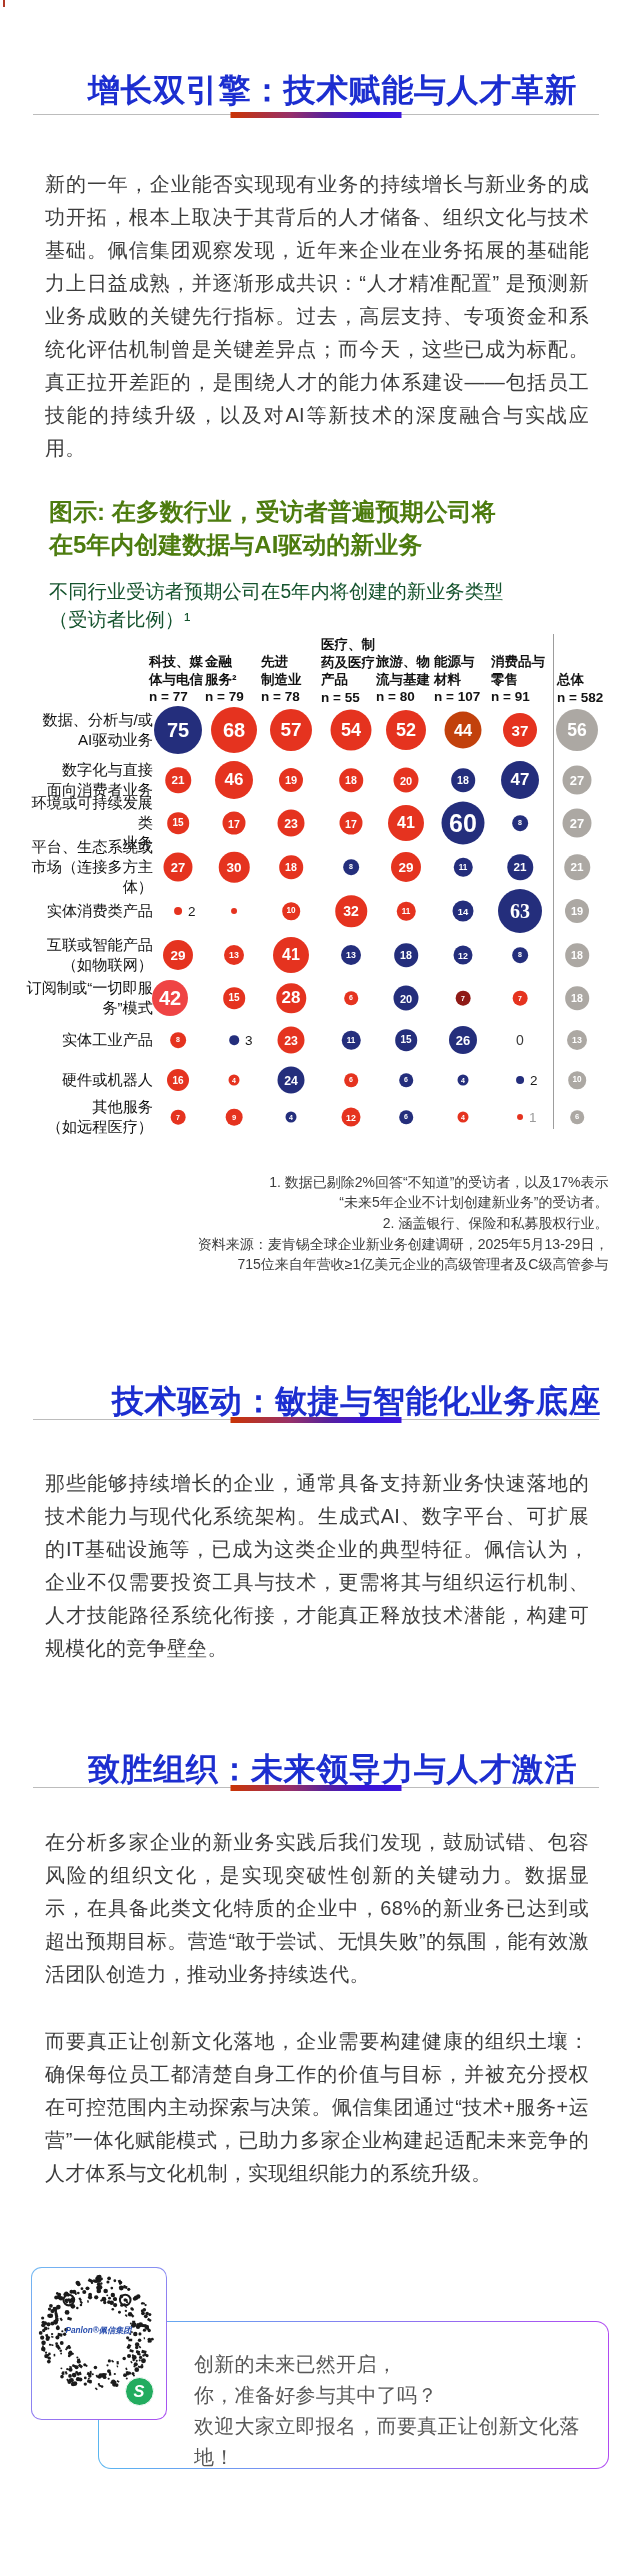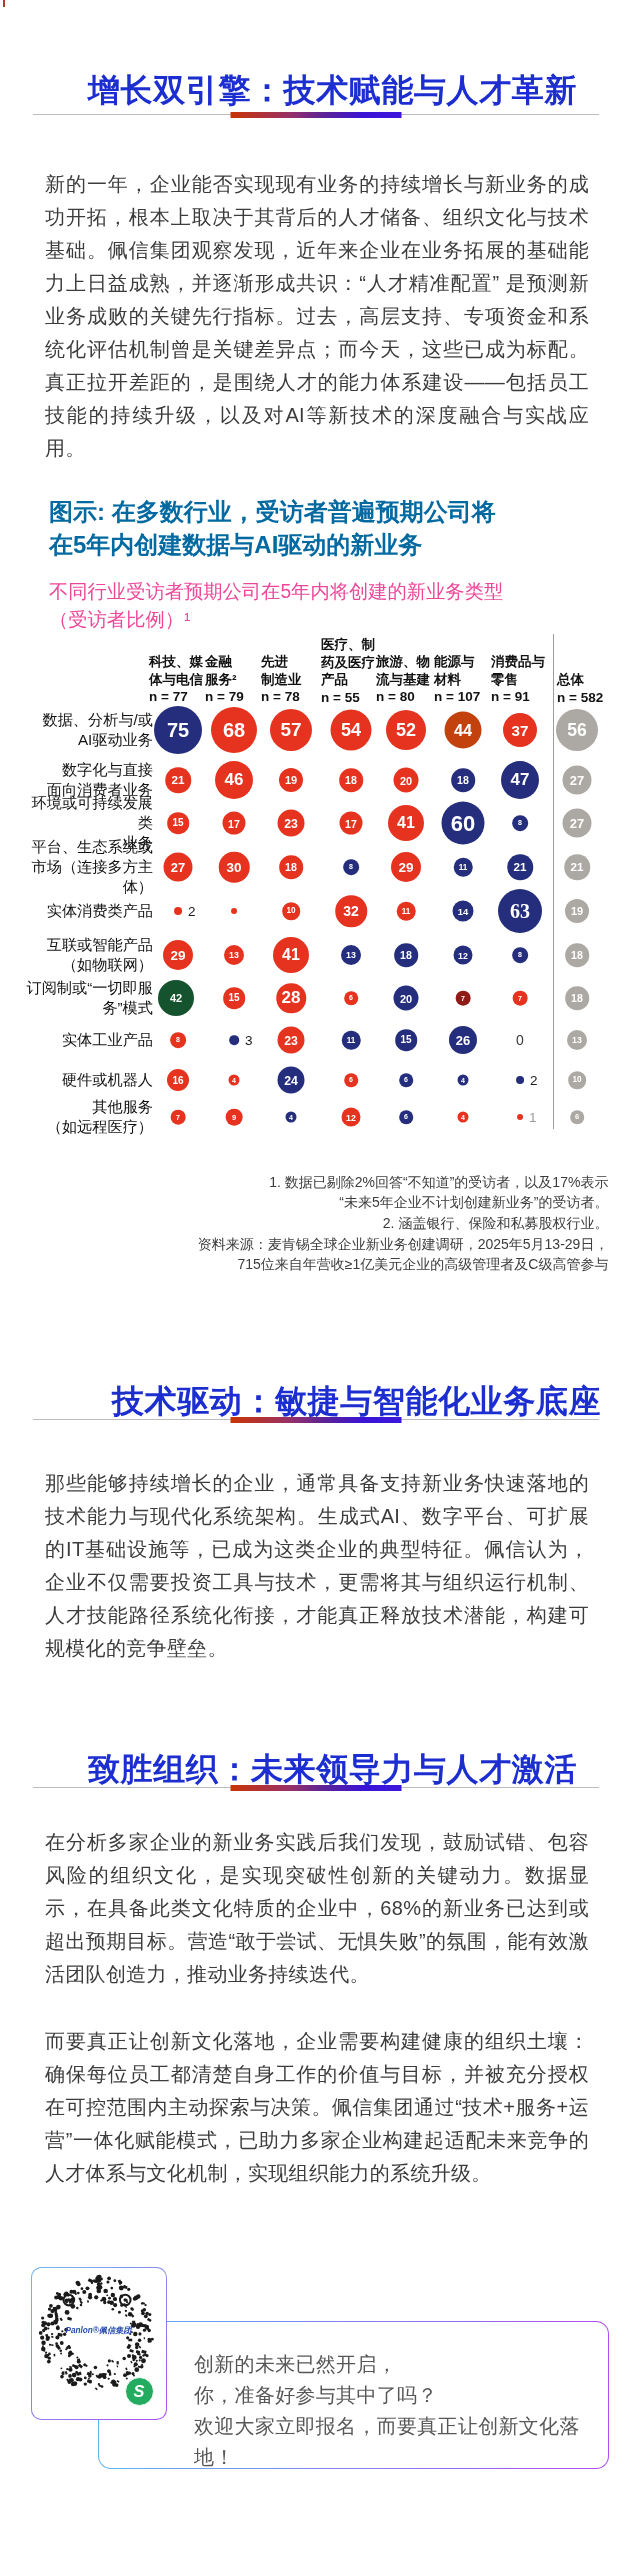--- a/index.html
+++ b/index.html
@@ -7,23 +7,23 @@
         font-family:"Liberation Sans",sans-serif;}
   .corner-mark{position:absolute;left:2.9px;top:0;width:2.3px;height:7px;background:#b03826;}
   .h-title{position:absolute;left:16px;width:100%;text-align:center;font-size:32px;font-weight:700;
            color:#1c2ed0;letter-spacing:0.6px;line-height:1.2;}
   .divider{position:absolute;left:33px;width:566px;height:5.9px;}
   .divider-line{position:absolute;left:0;top:2.3px;width:100%;height:1.2px;background:#bcbcbc;}
   .divider-bar{position:absolute;left:50%;top:0;transform:translateX(-50%);width:171px;height:5.9px;
            background:linear-gradient(90deg,#ca3404 0%,#973069 35%,#5b2298 55%,#3a14d6 78%,#3d16dd 100%);}
   .para{position:absolute;left:45px;width:544px;font-size:20px;line-height:33px;color:#3c3c3c;
         text-align:justify;letter-spacing:0.3px;}
-  .fig-title{position:absolute;left:49px;font-size:24px;line-height:33px;font-weight:700;color:#0369a1;
+  .fig-title{position:absolute;left:49px;font-size:24px;line-height:33px;font-weight:700;color:#4d7c0f;
         white-space:pre-line;}
-  .fig-sub{position:absolute;left:49px;font-size:19.3px;line-height:27.5px;color:#ec4899;white-space:pre-line;}
+  .fig-sub{position:absolute;left:49px;font-size:19.3px;line-height:27.5px;color:#14532d;white-space:pre-line;}
   .notes{position:absolute;right:24.6px;text-align:right;font-size:14px;line-height:20px;color:#3c3c3c;
         white-space:pre-line;}
   .col-h{position:absolute;font-size:13.5px;font-weight:700;line-height:17.6px;color:#121212;
         white-space:pre-line;transform:translateY(-100%);}
   .row-l{position:absolute;left:22px;width:131px;text-align:right;font-size:15.2px;line-height:20px;
         color:#121212;font-weight:500;transform:translateY(-50%);white-space:pre-line;}
   .bub{position:absolute;border-radius:50%;display:flex;align-items:center;justify-content:center;
         color:#ffffff;font-weight:700;transform:translate(-50%,-50%);}
   .out-l{position:absolute;font-size:13.5px;color:#1a1a1a;transform:translateY(-50%);}
   .zero-l{position:absolute;font-size:14px;color:#3a3a3a;transform:translate(-50%,-50%);}
@@ -108,21 +108,21 @@
       <div class="bub" style="background: rgb(36, 46, 124); height: 23.6px; width: 23.6px; left: 463px; top: 780px; font-size: 10.6px;">18</div>
       <div class="bub" style="background: rgb(36, 46, 124); height: 38px; width: 38px; left: 520px; top: 780px; font-size: 17px;">47</div>
       <div class="bub" style="background: rgb(172, 168, 163); height: 29px; width: 29px; left: 577px; top: 780px; font-size: 13px;">27</div>
       <div class="row-l" style="top: 823px;">环境或可持续发展类
 业务</div>
       <div class="bub" style="background: rgb(229, 51, 31); height: 21.6px; width: 21.6px; left: 178px; top: 823px; font-size: 10px;">15</div>
       <div class="bub" style="background: rgb(229, 51, 31); height: 23px; width: 23px; left: 234px; top: 823px; font-size: 10.6px;">17</div>
       <div class="bub" style="background: rgb(229, 51, 31); height: 27px; width: 27px; left: 291px; top: 823px; font-size: 12.3px;">23</div>
       <div class="bub" style="background: rgb(229, 51, 31); height: 23px; width: 23px; left: 351px; top: 823px; font-size: 10.6px;">17</div>
       <div class="bub" style="background: rgb(229, 51, 31); height: 36px; width: 36px; left: 406px; top: 823px; font-size: 16px;">41</div>
-      <div class="bub" style="background: rgb(36, 46, 124); height: 43px; width: 43px; left: 463px; top: 823px; font-size: 22px;">60</div>
+      <div class="bub" style="background: rgb(36, 46, 124); height: 43px; width: 43px; left: 463px; top: 823px; font-size: 25px;">60</div>
       <div class="bub" style="background: rgb(36, 46, 124); height: 15.7px; width: 15.7px; left: 520px; top: 823px; font-size: 7px;">8</div>
       <div class="bub" style="background: rgb(172, 168, 163); height: 29px; width: 29px; left: 577px; top: 823px; font-size: 13px;">27</div>
       <div class="row-l" style="top: 867px;">平台、生态系统或
 市场（连接多方主体）</div>
       <div class="bub" style="background: rgb(229, 51, 31); height: 29px; width: 29px; left: 178px; top: 867px; font-size: 13px;">27</div>
       <div class="bub" style="background: rgb(229, 51, 31); height: 30.5px; width: 30.5px; left: 234px; top: 867px; font-size: 13.5px;">30</div>
       <div class="bub" style="background: rgb(229, 51, 31); height: 23.6px; width: 23.6px; left: 291px; top: 867px; font-size: 10.6px;">18</div>
       <div class="bub" style="background: rgb(36, 46, 124); height: 15.7px; width: 15.7px; left: 351px; top: 867px; font-size: 7px;">8</div>
       <div class="bub" style="background: rgb(229, 51, 31); height: 30px; width: 30px; left: 406px; top: 867px; font-size: 13.5px;">29</div>
       <div class="bub" style="background: rgb(36, 46, 124); height: 18.5px; width: 18.5px; left: 463px; top: 867px; font-size: 8.2px;">11</div>
@@ -143,21 +143,21 @@
       <div class="bub" style="background: rgb(229, 51, 31); height: 30px; width: 30px; left: 178px; top: 955px; font-size: 13.5px;">29</div>
       <div class="bub" style="background: rgb(229, 51, 31); height: 20px; width: 20px; left: 234px; top: 955px; font-size: 8.8px;">13</div>
       <div class="bub" style="background: rgb(229, 51, 31); height: 36px; width: 36px; left: 291px; top: 955px; font-size: 16px;">41</div>
       <div class="bub" style="background: rgb(36, 46, 124); height: 20px; width: 20px; left: 351px; top: 955px; font-size: 8.8px;">13</div>
       <div class="bub" style="background: rgb(36, 46, 124); height: 23.6px; width: 23.6px; left: 406px; top: 955px; font-size: 10.6px;">18</div>
       <div class="bub" style="background: rgb(36, 46, 124); height: 19px; width: 19px; left: 463px; top: 955px; font-size: 8.8px;">12</div>
       <div class="bub" style="background: rgb(36, 46, 124); height: 15.7px; width: 15.7px; left: 520px; top: 955px; font-size: 7px;">8</div>
       <div class="bub" style="background: rgb(172, 168, 163); height: 23.6px; width: 23.6px; left: 577px; top: 955px; font-size: 10.6px;">18</div>
       <div class="row-l" style="top: 998px;">订阅制或“一切即服
 务”模式</div>
-      <div class="bub" style="background: #14532d; height: 36px; width: 36px; left: 176px; top: 998px; font-size: 11px;">42</div>
+      <div class="bub" style="background: #ef4444; height: 36px; width: 36px; left: 170px; top: 998px; font-size: 20px;">42</div>
       <div class="bub" style="background: rgb(229, 51, 31); height: 21.6px; width: 21.6px; left: 234px; top: 998px; font-size: 10px;">15</div>
       <div class="bub" style="background: rgb(229, 51, 31); height: 29.5px; width: 29.5px; left: 291px; top: 998px; font-size: 17px;">28</div>
       <div class="bub" style="background: rgb(229, 51, 31); height: 13.6px; width: 13.6px; left: 351px; top: 998px; font-size: 7px;">6</div>
       <div class="bub" style="background: rgb(36, 46, 124); height: 25px; width: 25px; left: 406px; top: 998px; font-size: 11px;">20</div>
       <div class="bub" style="background: rgb(143, 26, 22); height: 14.7px; width: 14.7px; left: 463px; top: 998px; font-size: 7px;">7</div>
       <div class="bub" style="background: rgb(229, 51, 31); height: 14.7px; width: 14.7px; left: 520px; top: 998px; font-size: 7px;">7</div>
       <div class="bub" style="background: rgb(172, 168, 163); height: 23.6px; width: 23.6px; left: 577px; top: 998px; font-size: 10.6px;">18</div>
       <div class="row-l" style="top: 1040px;">实体工业产品</div>
       <div class="bub" style="background: rgb(229, 51, 31); height: 15.7px; width: 15.7px; left: 178px; top: 1040px; font-size: 7px;">8</div>
       <div class="bub" style="background: rgb(36, 46, 124); height: 9.6px; width: 9.6px; left: 234px; top: 1040px;"></div>

